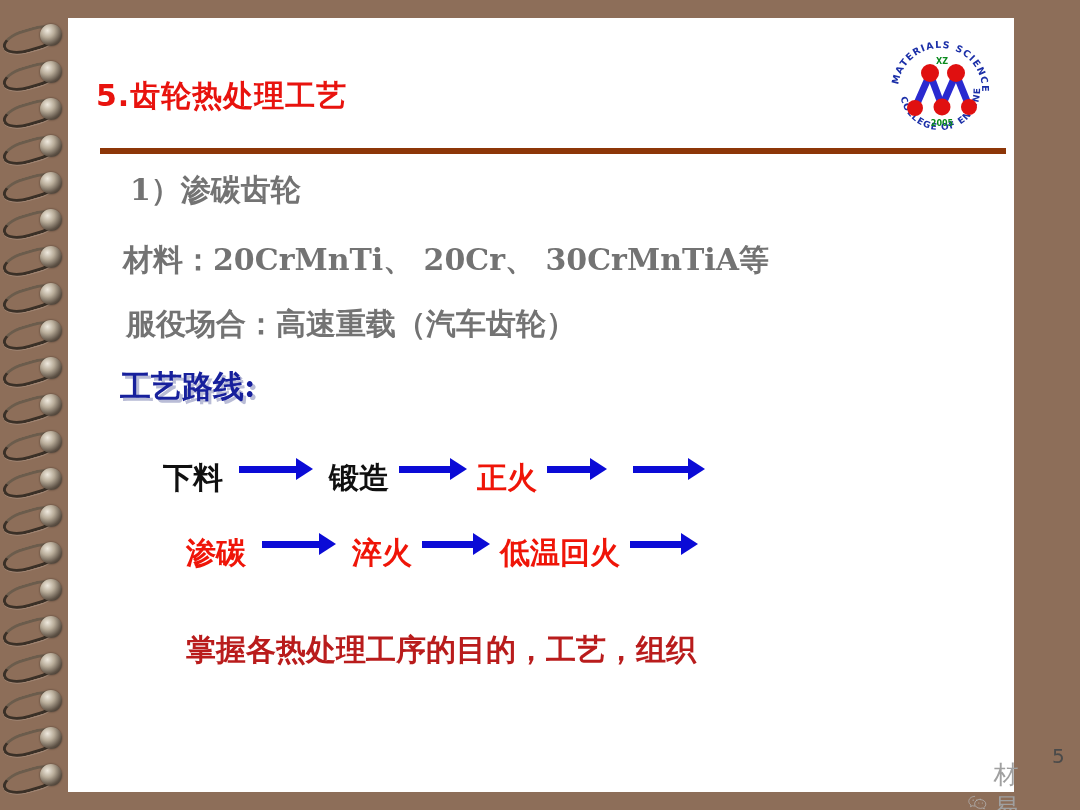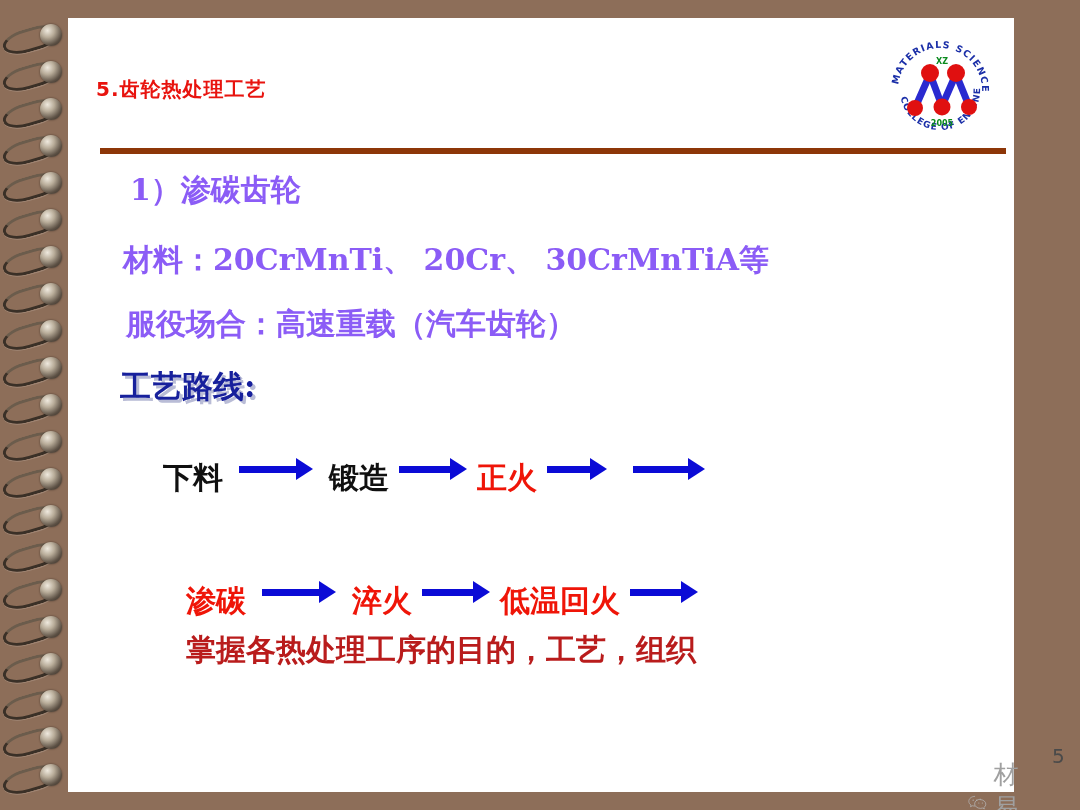--- a/index.html
+++ b/index.html
@@ -34,50 +34,50 @@
   
   .page{
     position:absolute;left:68px;top:18px;width:946px;height:774px;
     background:#ffffff;
   }
 
   
   .title{
     position:absolute;left:28px;top:58px;
     font-family:"DejaVu Sans","Liberation Sans",sans-serif;
-    font-size:20px;font-weight:bold;color:#e8130e;letter-spacing:1px;
+    font-size:30px;font-weight:bold;color:#e8130e;letter-spacing:1px;
     white-space:nowrap;
   }
   .rule{
     position:absolute;left:32px;top:130px;width:906px;height:6px;
     background:#8d3608;
   }
 
   
   .line{
     position:absolute;white-space:nowrap;
     font-family:"DejaVu Serif","Liberation Serif",serif;
-    color:#8b5cf6;font-weight:bold;
+    color:#737373;font-weight:bold;
   }
   .l-sub{left:62px;top:152px;font-size:30px;}
   .l-mat{left:55px;top:222px;font-size:30px;}
   .l-svc{left:58px;top:286px;font-size:30px;}
   .l-route{
     left:52px;top:348px;font-size:31px;color:#17209c;
     text-shadow:3px 3px 0 #b9bcd6;
   }
 
   
   .flow{
     position:absolute;display:flex;align-items:flex-start;white-space:nowrap;
     font-family:"DejaVu Serif","Liberation Serif",serif;
     font-weight:bold;font-size:30px;
   }
   .flow-1{left:95px;top:440px;}
-  .flow-2{left:118px;top:515px;margin-top:48px;}
+  .flow-2{left:118px;top:515px;}
   .node{color:#101010;}
   .node.red{color:#ef1508;}
   .gap-s{width:10px;}
   .gap-m{width:16px;}
 
   
   .arrow{display:inline-flex;align-items:center;}
   .arrow .shaft{display:block;height:7px;background:#0b0bd6;}
   .arrow .head{
     display:block;width:0;height:0;

